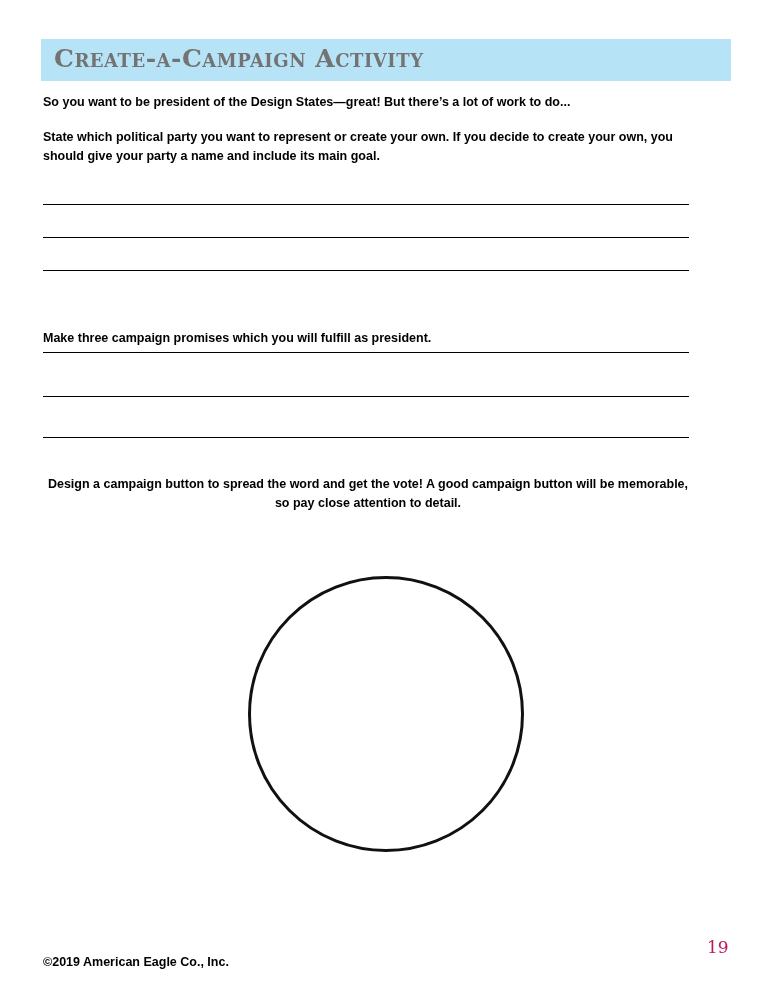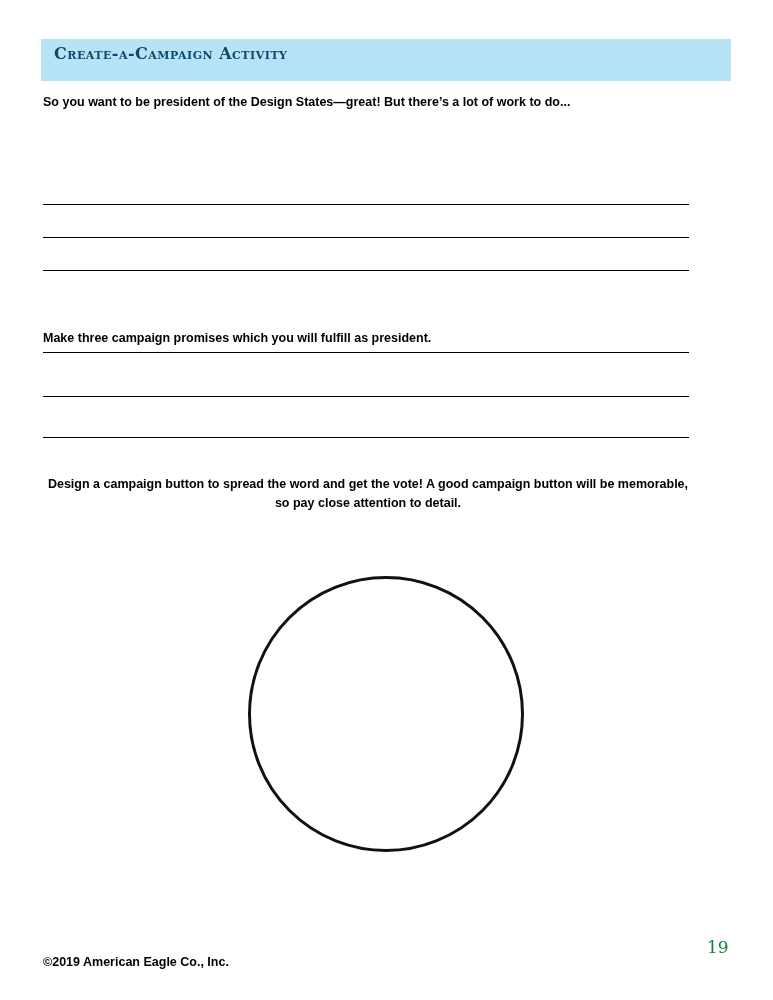--- a/index.html
+++ b/index.html
@@ -27,25 +27,25 @@
     top: 39px;
     width: 690px;
     height: 42px;
     background: #b7e3f7;
   }
   .title-text {
     position: absolute;
     left: 54px;
     top: 44px;
     font-family: "DejaVu Serif", serif;
-    font-size: 16px;
+    font-size: 25px;
     font-weight: 700;
     letter-spacing: 0.5px;
     font-variant: small-caps;
-    color: #0c4a6e;
+    color: #737373;
     white-space: nowrap;
   }
   .para {
     position: absolute;
     font-size: 12.5px;
     font-weight: 700;
     line-height: 19px;
     color: #000000;
   }
   .p1 { left: 43px; top: 93px; width: 660px; }
@@ -85,32 +85,33 @@
     top: 955px;
     font-size: 12.5px;
     font-weight: 700;
   }
   .page-number {
     position: absolute;
     left: 707px;
     top: 937px;
     font-family: "DejaVu Serif", serif;
     font-size: 17px;
-    color: #15803d;
+    color: #be185d;
   }
 </style>
 </head>
 <body>
 
 <div class="page">
 
   <div class="title-bar"></div>
   <div class="title-text">Create-a-Campaign Activity</div>
 
   <div class="para p1">So you want to be president of the Design States—great! But there’s a lot of work to do...</div>
+  <div class="para p2">State which political party you want to represent or create your own. If you decide to create your own, you should give your party a name and include its main goal.</div>
 
   <div class="rule r1"></div>
   <div class="rule r2"></div>
   <div class="rule r3"></div>
 
   <div class="para p3">Make three campaign promises which you will fulfill as president.</div>
 
   <div class="rule r4"></div>
   <div class="rule r5"></div>
   <div class="rule r6"></div>

